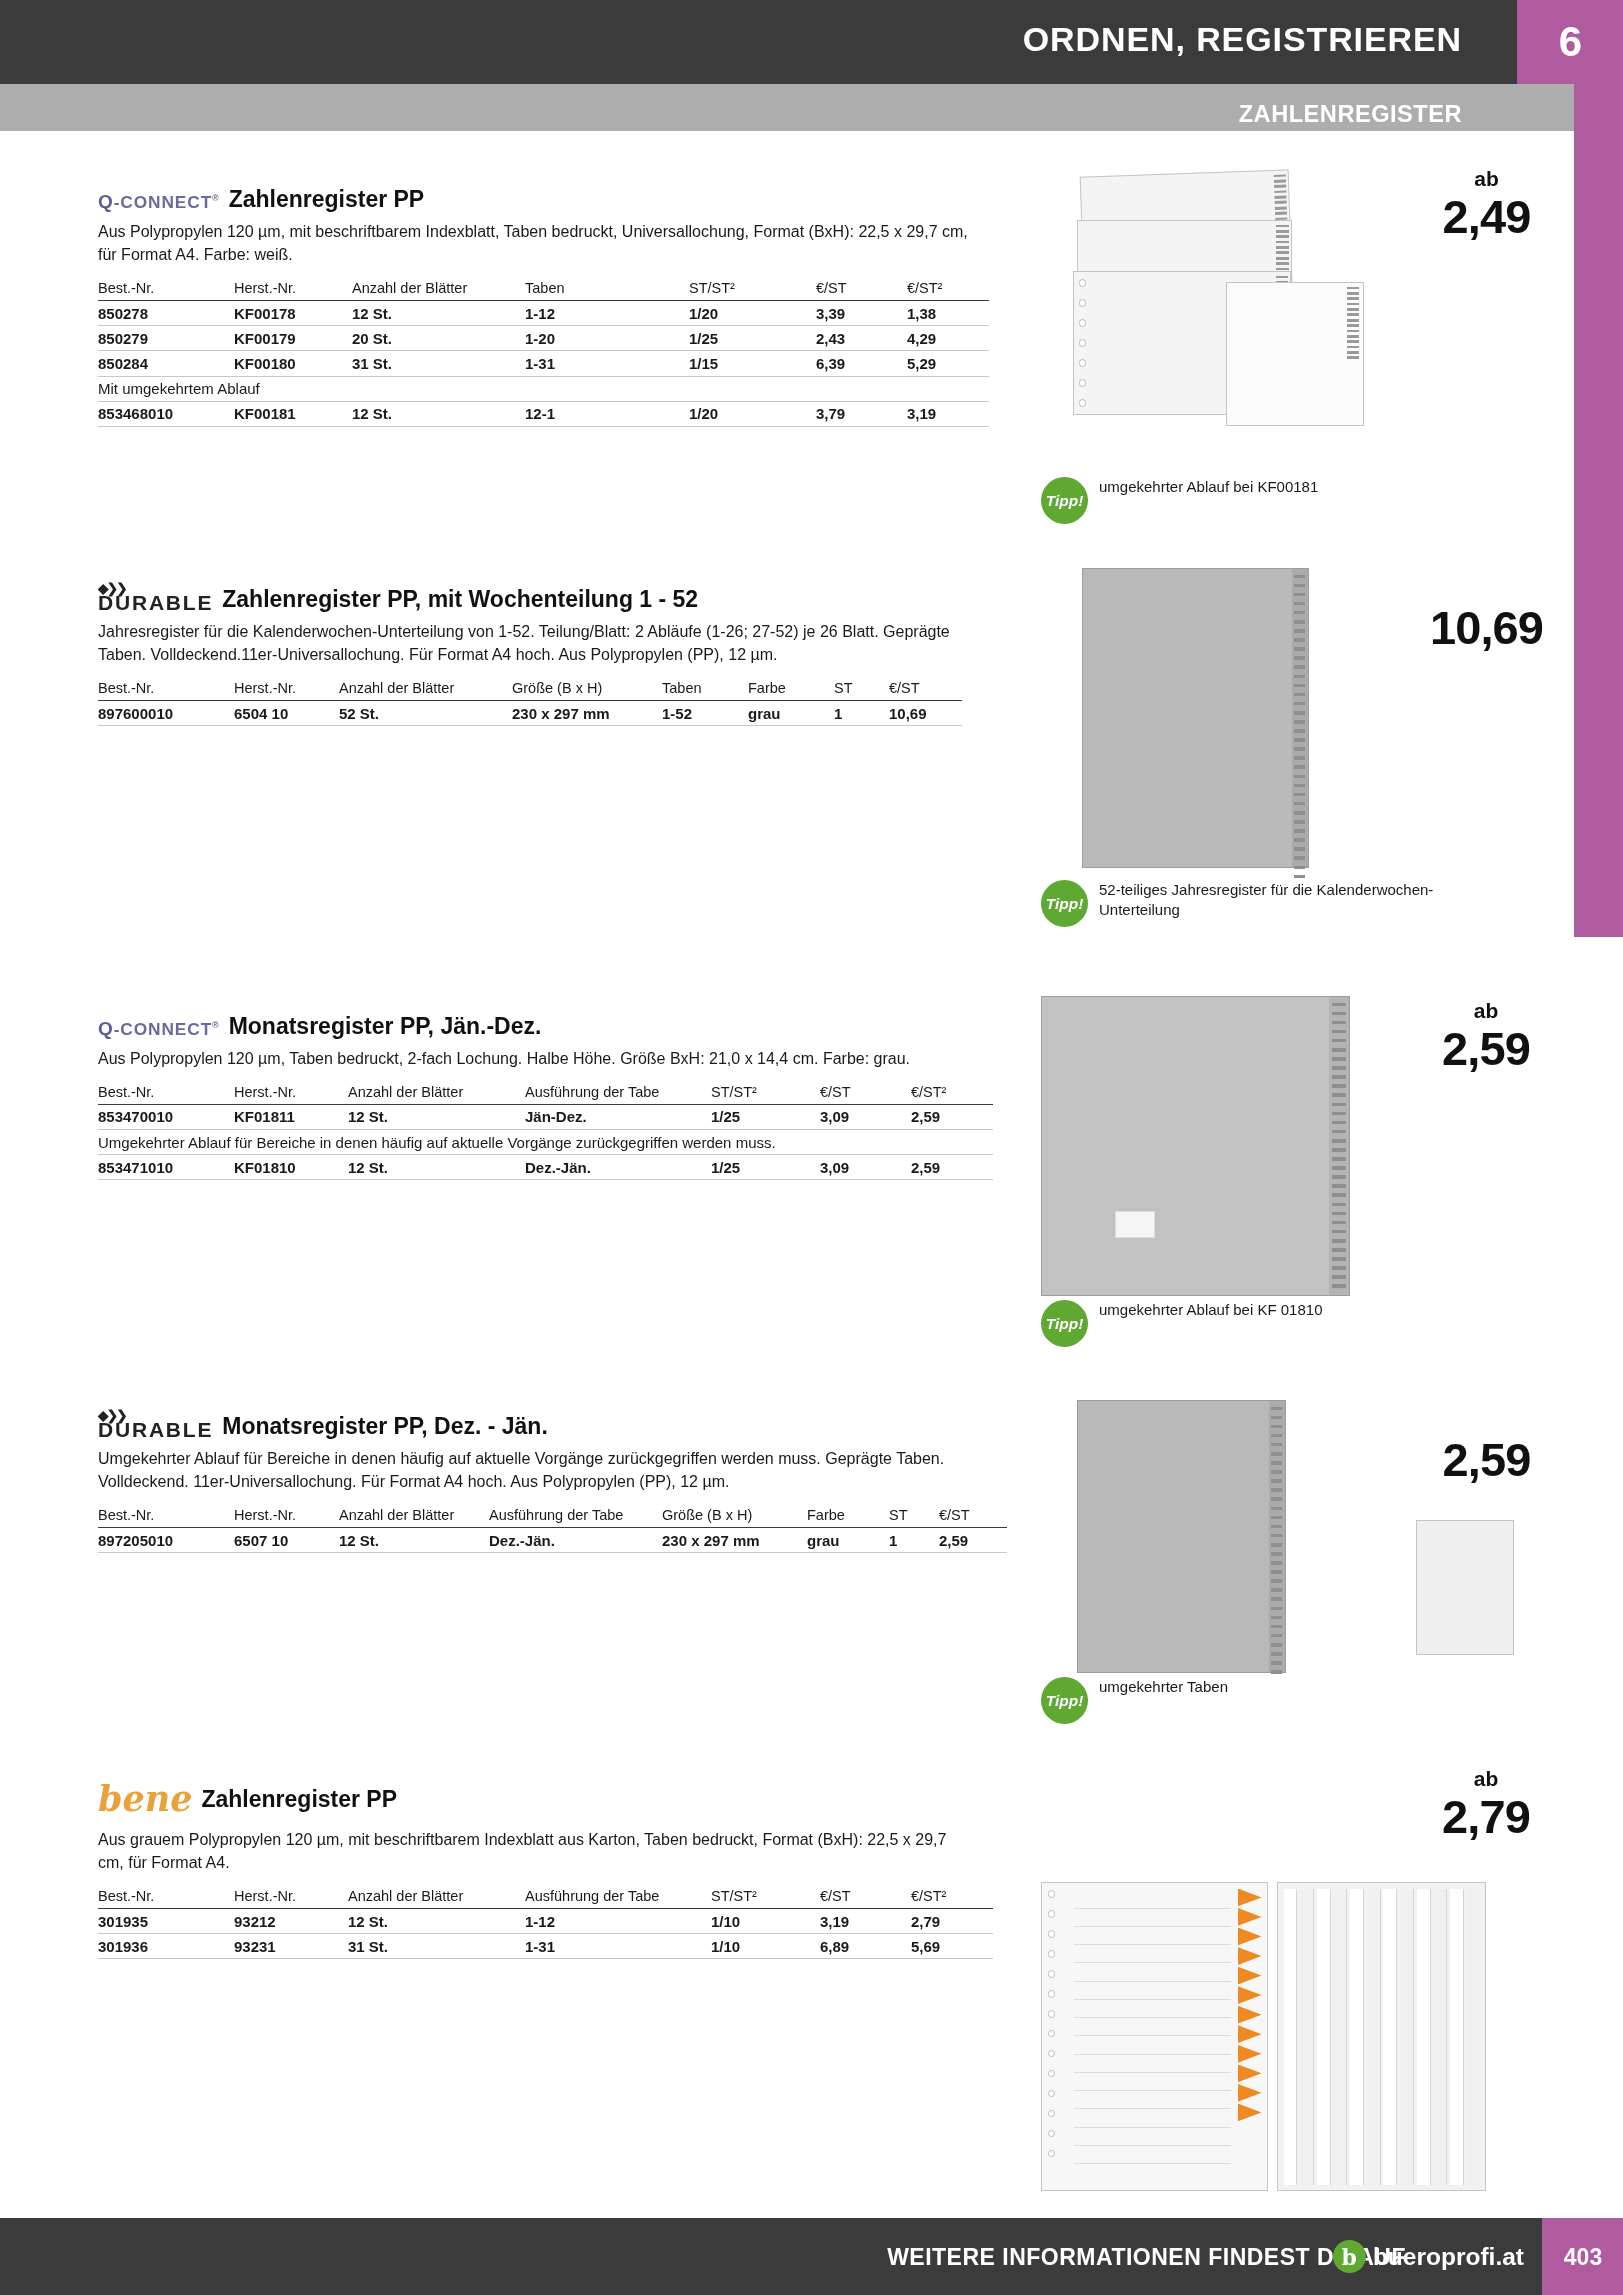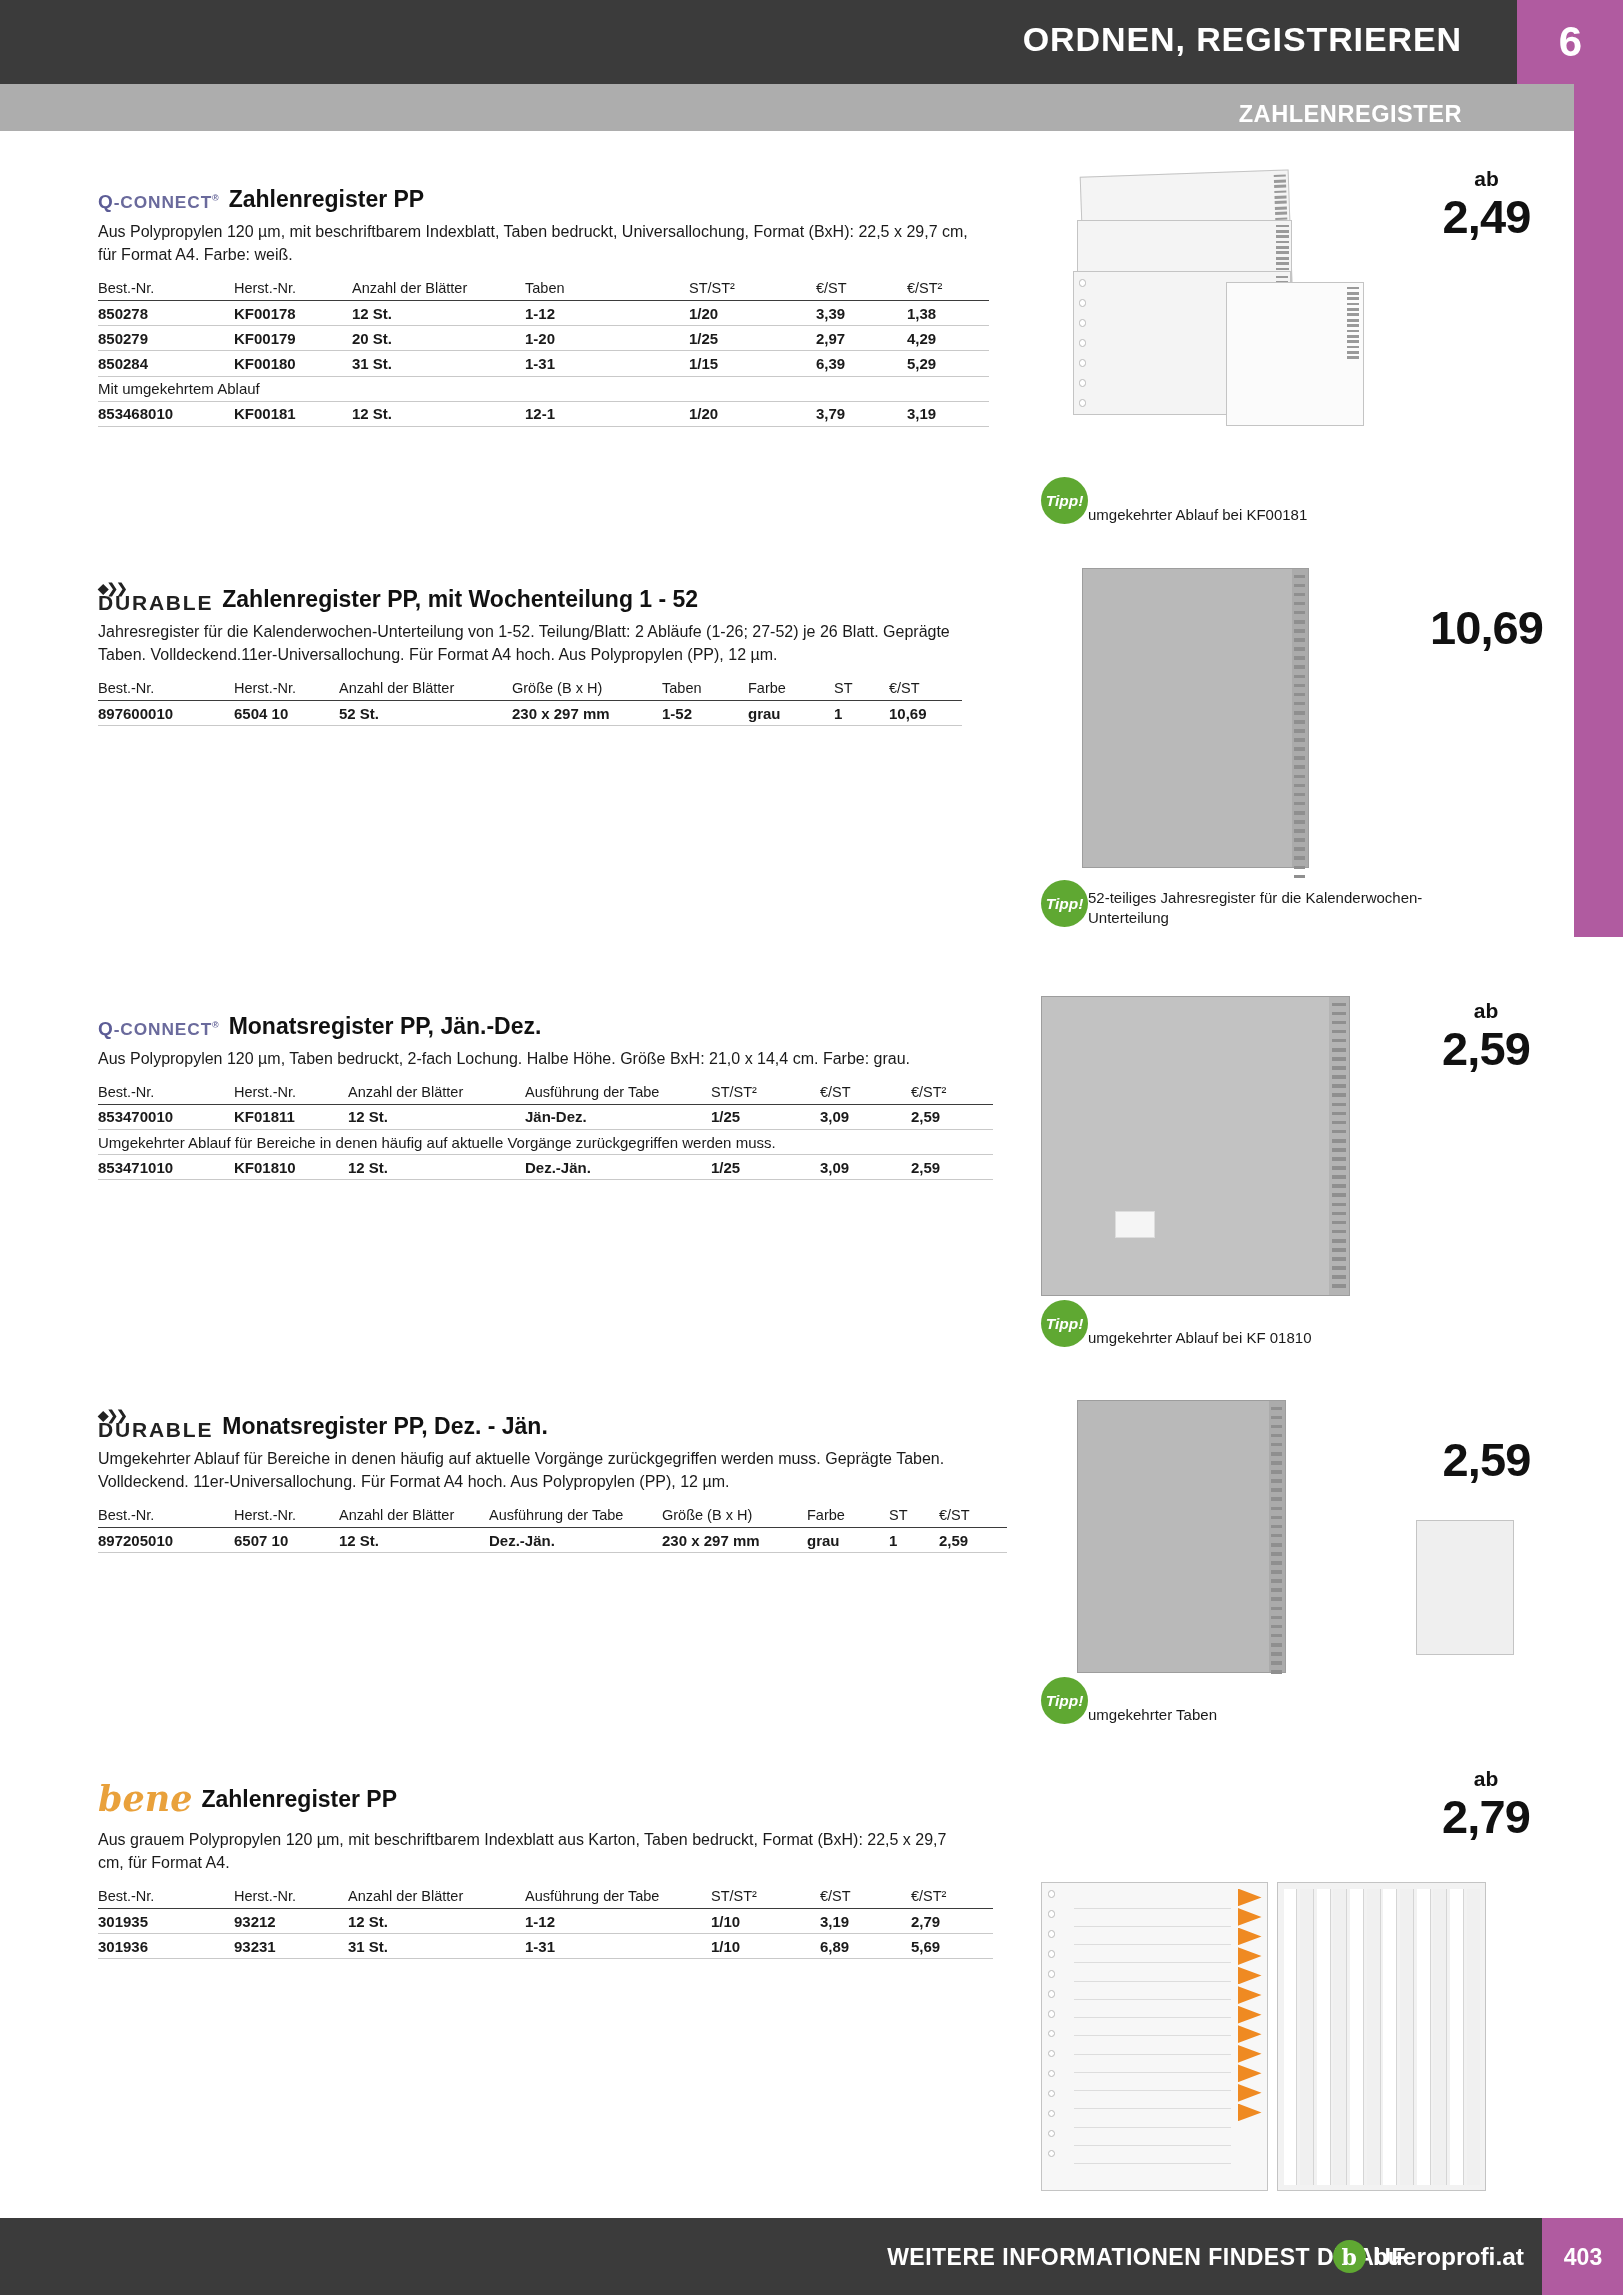--- a/index.html
+++ b/index.html
@@ -93,21 +93,21 @@
   table.spec tr.note td {
     font-weight:normal; border-bottom:0.9px solid #c9c9c9;
   }
 
   
   .price-box { position:absolute; text-align:center; }
   .price-ab { font-size:21px; font-weight:bold; color:#111; line-height:1; margin-bottom:3.6px;}
   .price-val { font-size:47px; font-weight:bold; color:#111; line-height:1; letter-spacing:-0.9px;}
 
   
-  .tipp { position:absolute; display:flex; align-items:flex-end; }
+  .tipp { position:absolute; display:flex; align-items:flex-start; gap:11px; }
   .tipp-badge {
     width:47px; height:47px; border-radius:50%;
     background:#5fa832; color:#fff; font-size:15.5px; font-weight:bold;
     display:flex; align-items:center; justify-content:center;
     font-style:italic;
     flex:0 0 auto;
   }
   .tipp-text { font-size:15px; color:#1a1a1a; line-height:1.3; max-width:364px;}
 
   
@@ -193,21 +193,21 @@
         <td class="b">1/20</td>
         <td class="b">3,39</td>
         <td class="b">1,38</td>
       </tr>
       <tr>
         <td class="b">850279</td>
         <td class="b">KF00179</td>
         <td class="b">20 St.</td>
         <td class="b">1-20</td>
         <td class="b">1/25</td>
-        <td class="b">2,97</td>
+        <td class="b">2,43</td>
         <td class="b">4,29</td>
       </tr>
       <tr>
         <td class="b">850284</td>
         <td class="b">KF00180</td>
         <td class="b">31 St.</td>
         <td class="b">1-31</td>
         <td class="b">1/15</td>
         <td class="b">6,39</td>
         <td class="b">5,29</td>

